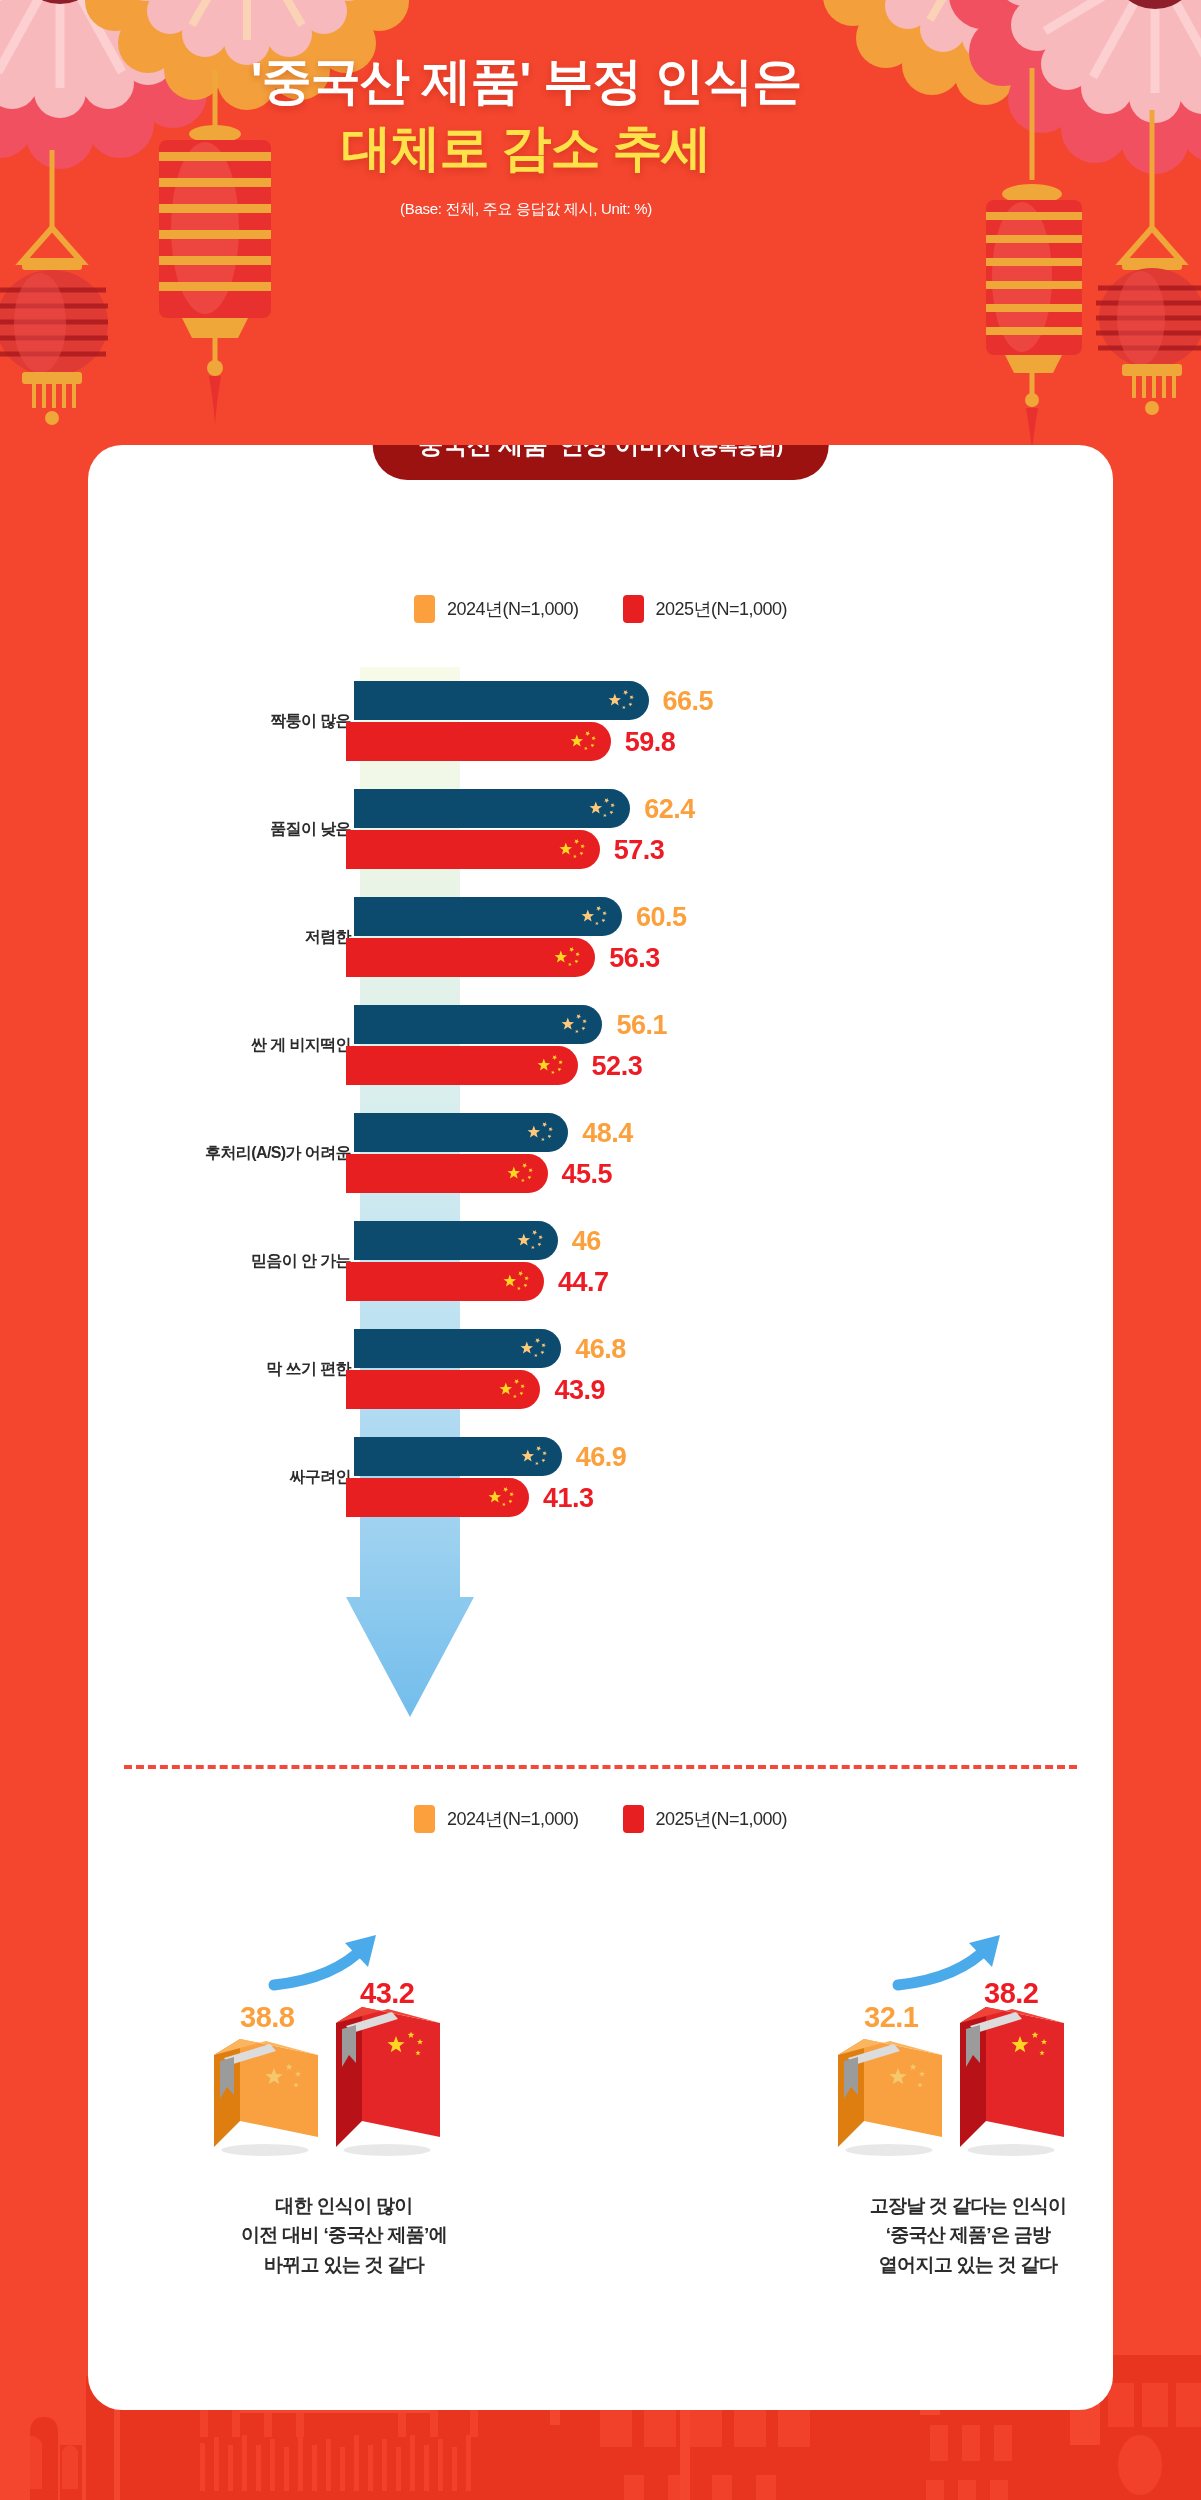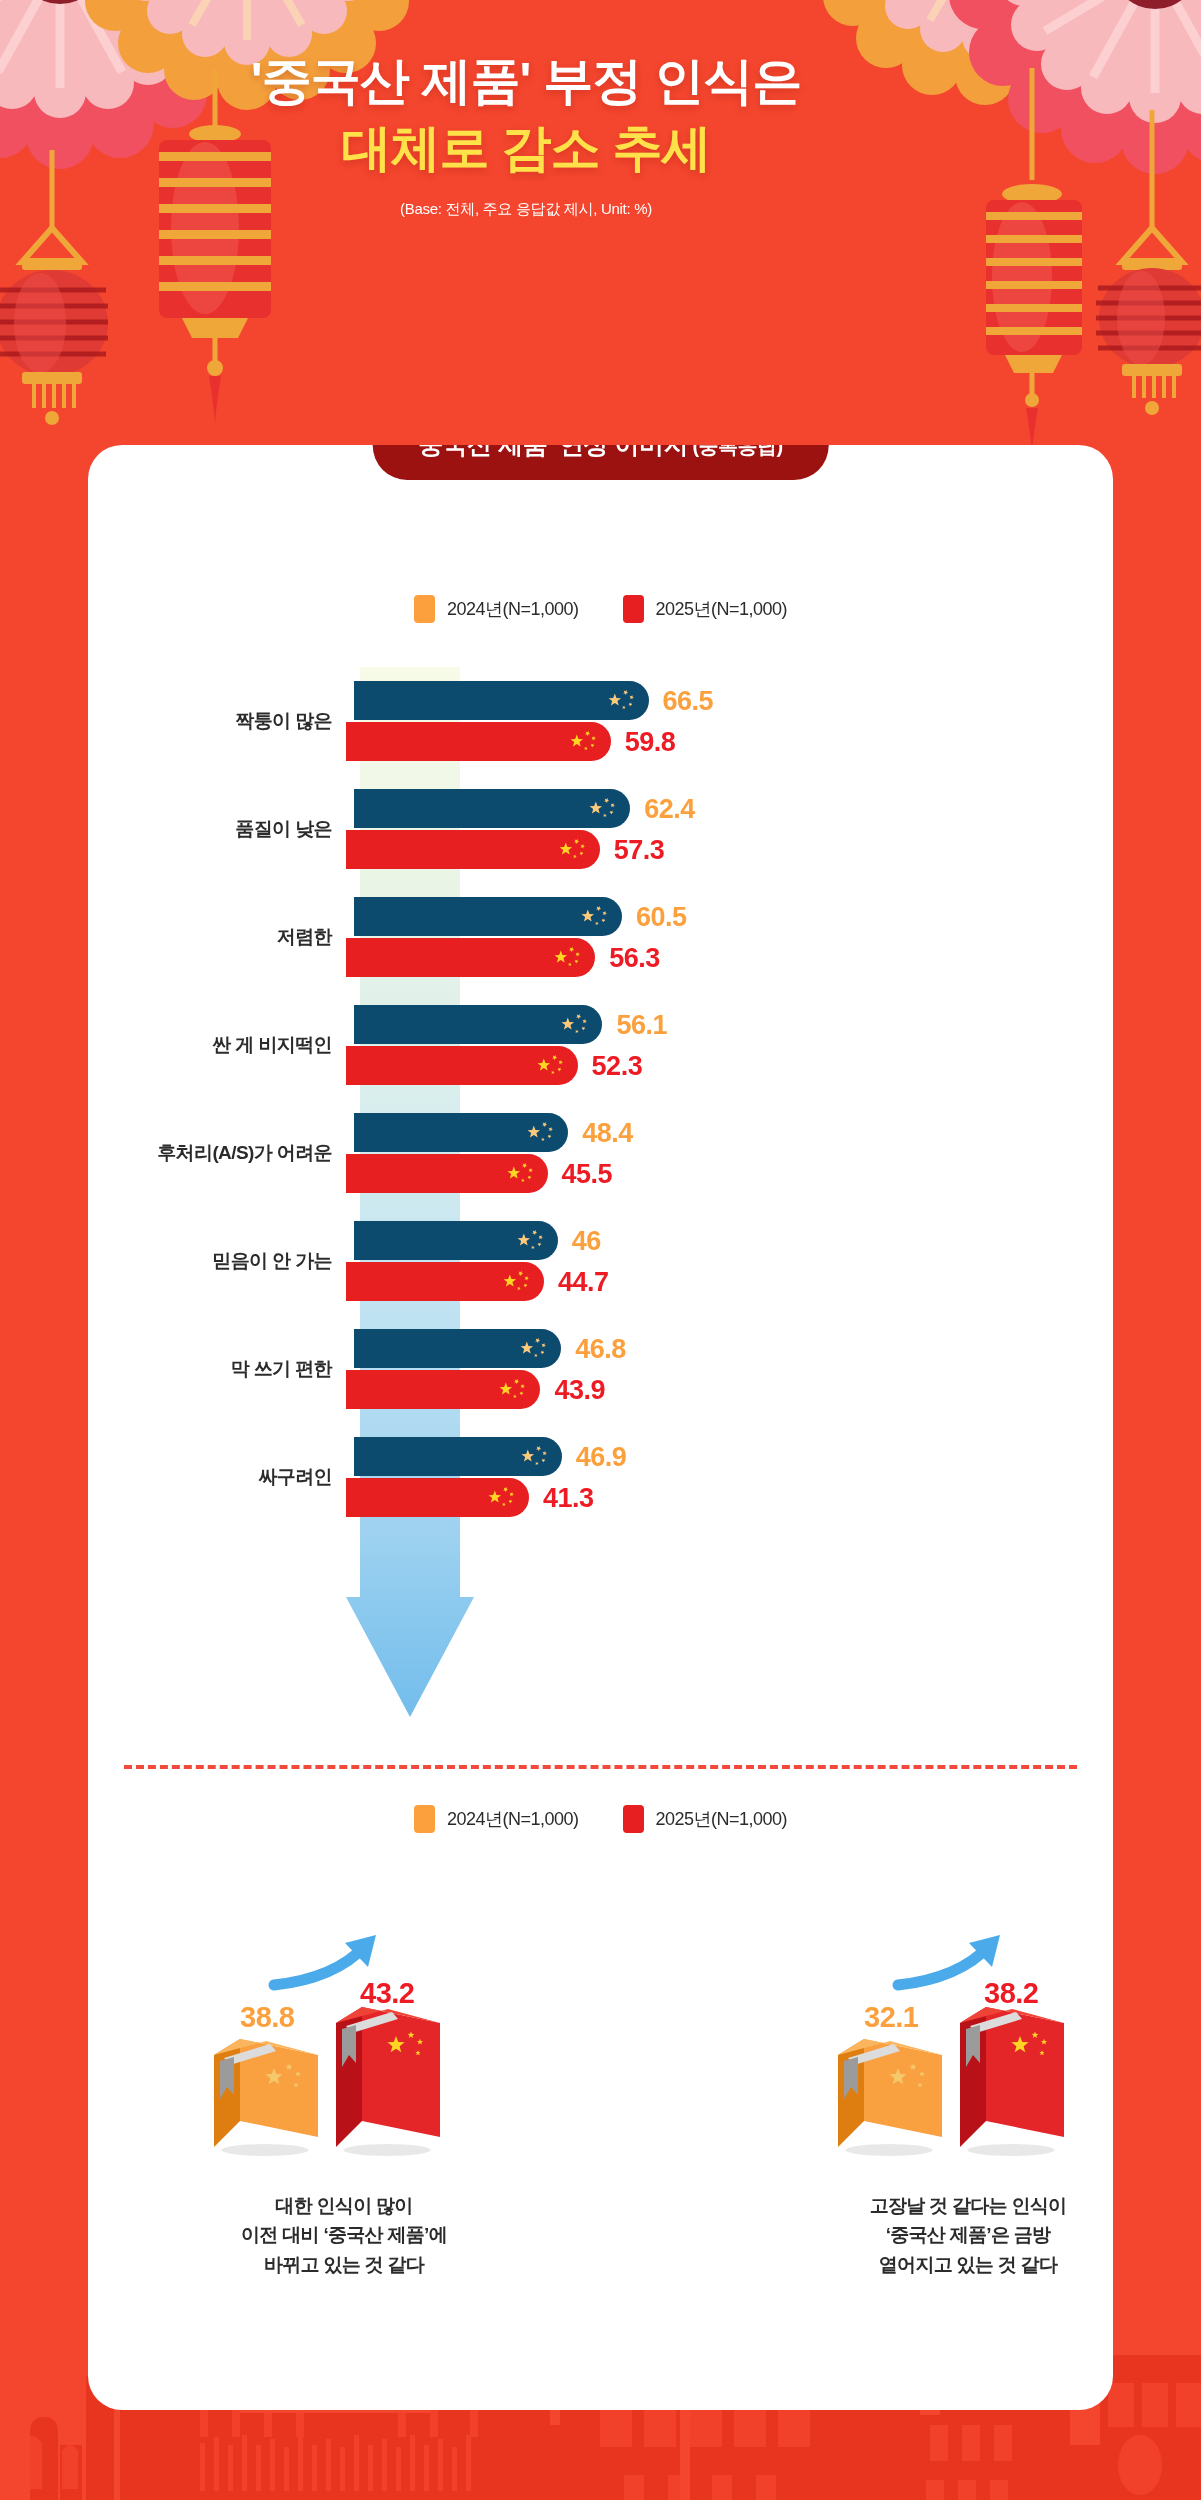--- a/index.html
+++ b/index.html
@@ -50,22 +50,22 @@
 
   
   .chart { position: absolute; left: 0; top: 150px; width: 1025px; height: 1135px; }
   .chart-plot { position: absolute; left: 0; top: 72px; width: 1025px; height: 1060px; }
 
   .arrow-band { position: absolute; left: 258px; top: 0; width: 128px; height: 1050px; z-index: 1; }
 
   .rows { position: absolute; left: 0; top: 0; width: 1025px; z-index: 2; }
   .row { position: relative; height: 108px; }
   .row-label {
-    position: absolute; right: 781px; top: 50%; transform: translateY(-50%);
-    font-size: 19px; color: #2b2b2b; font-weight: 600; white-space: nowrap; letter-spacing: -.6px;
+    position: absolute; right: 762px; top: 50%; transform: translateY(-50%);
+    font-size: 16px; color: #2b2b2b; font-weight: 600; white-space: nowrap; letter-spacing: -.6px;
     text-align: right;
   }
   .bar-group { position: absolute; left: 258px; top: 50%; transform: translateY(-50%); }
   .bar { position: relative; height: 39px; border-radius: 0 20px 20px 0; }
   .bar.y24 { background: #0c4a6e; margin-left: 8px; }
   .bar.y25 { background: #e81f21; margin-top: 2px; }
   .bar-stars { position: absolute; right: 12px; top: 50%; transform: translateY(-50%); }
   .bar-val {
     position: absolute; left: calc(100% + 14px); top: 50%; transform: translateY(-50%);
     font-size: 27px; font-weight: 700; white-space: nowrap; letter-spacing: -.5px;

